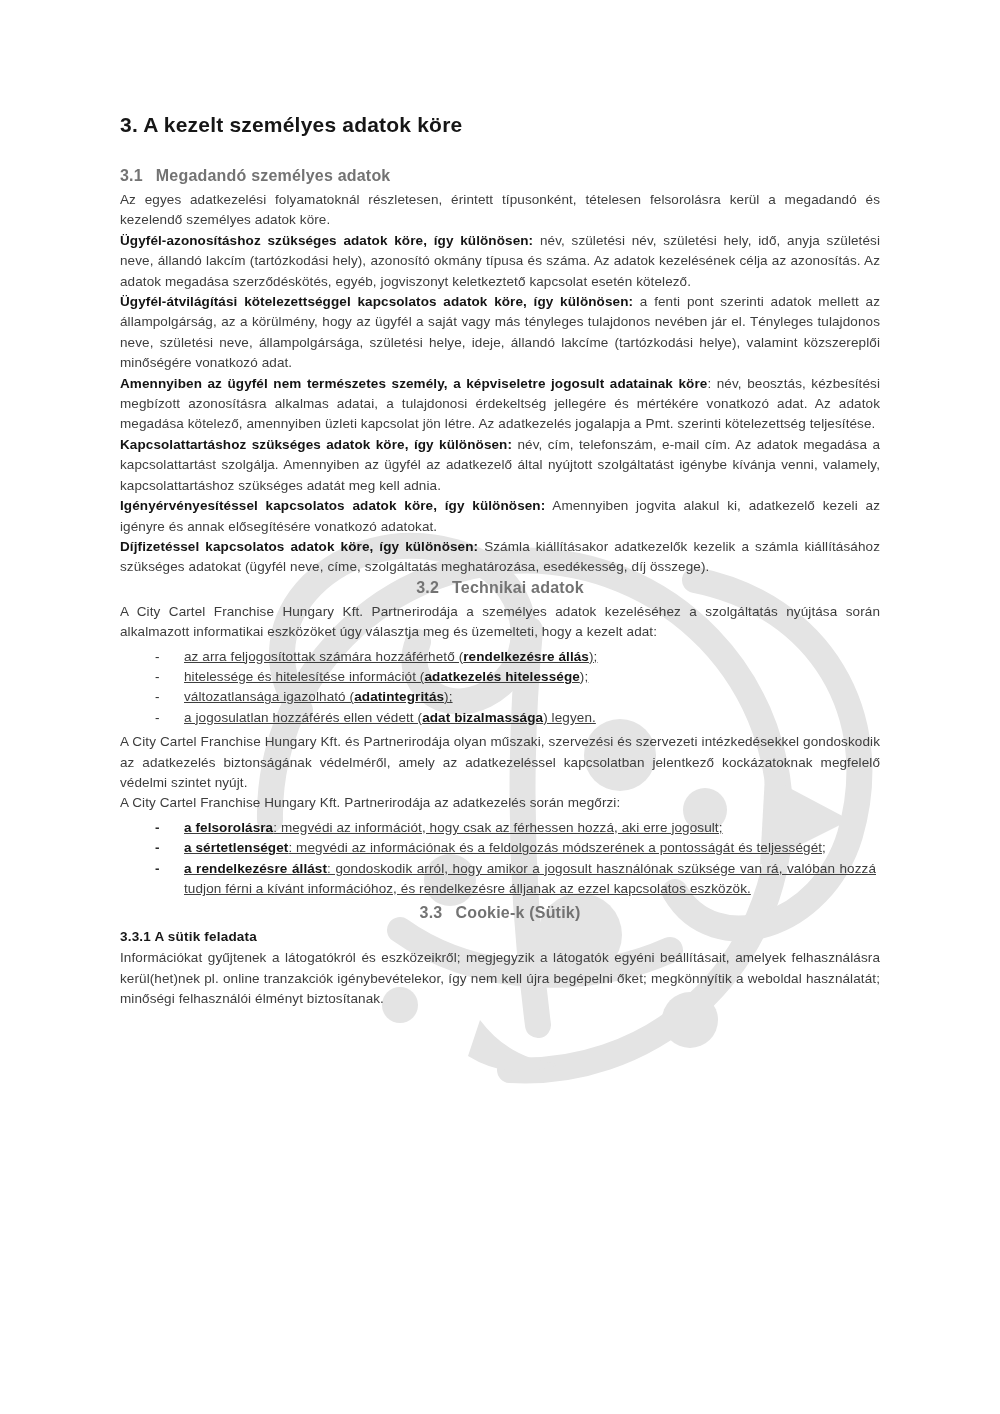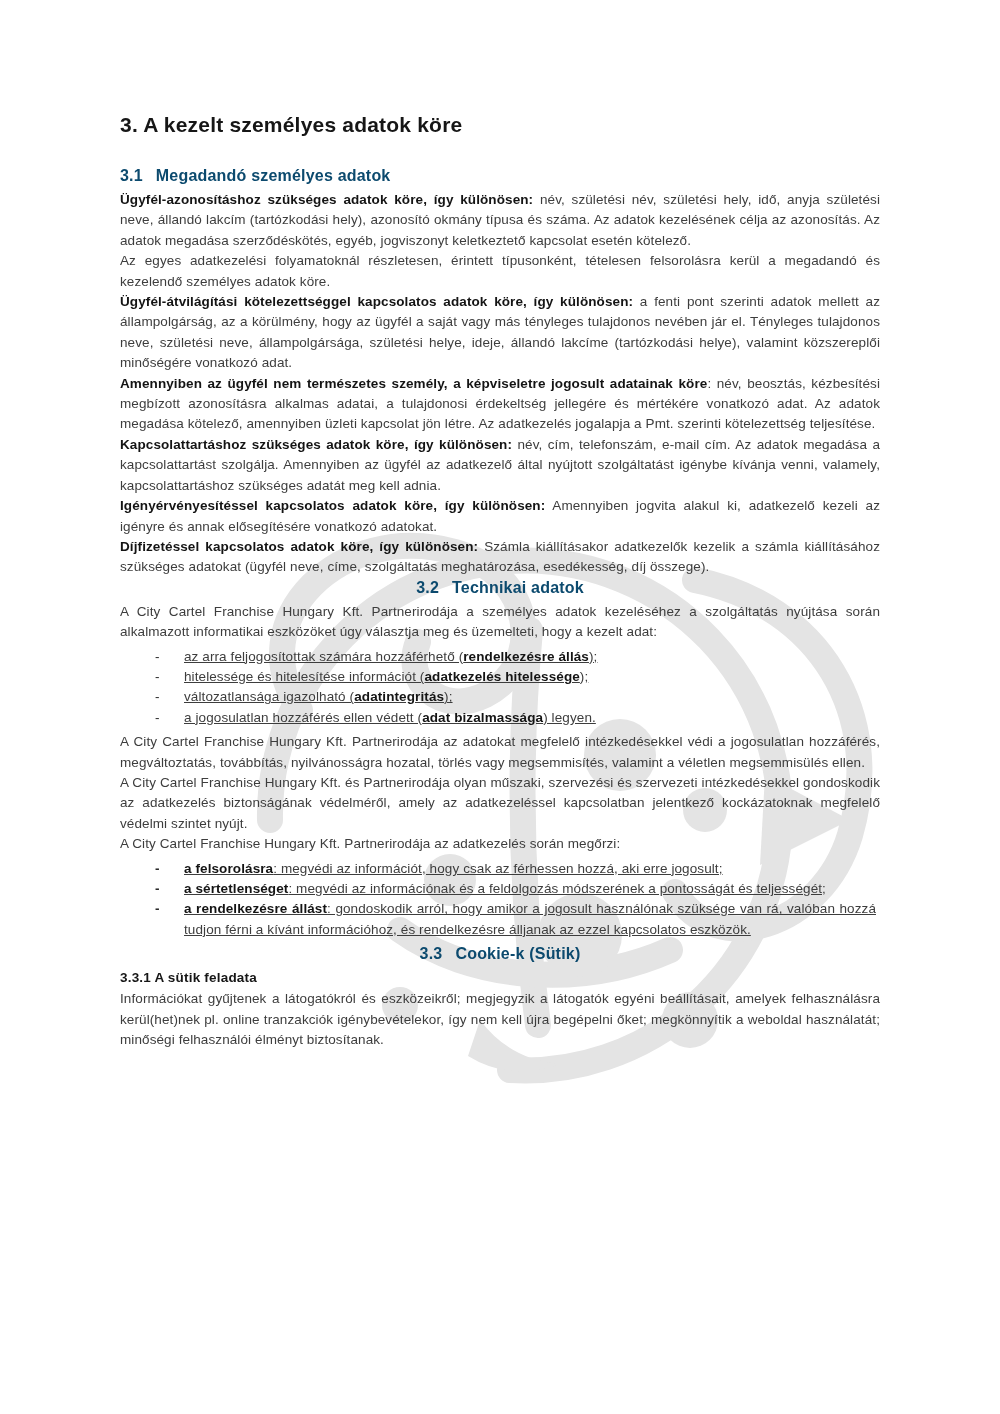--- a/index.html
+++ b/index.html
@@ -34,21 +34,21 @@
     line-height: 26px;
     font-weight: 800;
     color: #161616;
     letter-spacing: 0.2px;
   }
   h2.sec-heading {
     margin: 0 0 4px 0;
     font-size: 16px;
     line-height: 20px;
     font-weight: 800;
-    color: #0c4a6e;
+    color: #737373;
     letter-spacing: 0.2px;
   }
   h2.sec-heading .hnum { margin-right: 13px; }
   h3.sub-heading {
     margin: 0 0 2px 0;
     font-size: 13.5px;
     line-height: 19px;
     font-weight: 800;
     color: #161616;
     letter-spacing: 0.2px;
@@ -123,41 +123,40 @@
       </g>
     </svg>
   </div>
 
   <div class="content">
 
     <h1 class="doc-title">3. A kezelt személyes adatok köre</h1>
 
     <h2 class="sec-heading"><span class="hnum">3.1</span><span class="hlabel">Megadandó személyes adatok</span></h2>
 
+    <p class="body">Az egyes adatkezelési folyamatoknál részletesen, érintett típusonként, tételesen felsorolásra kerül a megadandó és kezelendő személyes adatok köre.</p>
+
     <p class="body gap-sm"><b>Ügyfél-azonosításhoz szükséges adatok köre, így különösen:</b><span> név, születési név, születési hely, idő, anyja születési neve, állandó lakcím (tartózkodási hely), azonosító okmány típusa és száma. Az adatok kezelésének célja az azonosítás. Az adatok megadása szerződéskötés, egyéb, jogviszonyt keletkeztető kapcsolat esetén kötelező.</span></p>
-
-    <p class="body">Az egyes adatkezelési folyamatoknál részletesen, érintett típusonként, tételesen felsorolásra kerül a megadandó és kezelendő személyes adatok köre.</p>
     <p class="body"><b>Ügyfél-átvilágítási kötelezettséggel kapcsolatos adatok köre, így különösen:</b><span> a fenti pont szerinti adatok mellett az állampolgárság, az a körülmény, hogy az ügyfél a saját vagy más tényleges tulajdonos nevében jár el. Tényleges tulajdonos neve, születési neve, állampolgársága, születési helye, ideje, állandó lakcíme (tartózkodási helye), valamint közszereplői minőségére vonatkozó adat.</span></p>
     <p class="body"><b>Amennyiben az ügyfél nem természetes személy, a képviseletre jogosult adatainak köre</b><span>:  név, beosztás, kézbesítési megbízott azonosításra alkalmas adatai, a tulajdonosi érdekeltség jellegére és mértékére vonatkozó adat. Az adatok megadása kötelező, amennyiben üzleti kapcsolat jön létre. Az adatkezelés jogalapja a Pmt. szerinti kötelezettség teljesítése.</span></p>
     <p class="body"><b>Kapcsolattartáshoz szükséges adatok köre, így különösen:</b><span> név, cím, telefonszám, e-mail cím. Az adatok megadása a kapcsolattartást szolgálja. Amennyiben az ügyfél az adatkezelő által nyújtott szolgáltatást igénybe kívánja venni, valamely, kapcsolattartáshoz szükséges adatát meg kell adnia.</span></p>
     <p class="body"><b>Igényérvényesítéssel kapcsolatos adatok köre, így különösen:</b><span> Amennyiben jogvita alakul ki, adatkezelő kezeli az igényre és annak elősegítésére vonatkozó adatokat.</span></p>
     <p class="body"><b>Díjfizetéssel kapcsolatos adatok köre, így különösen:</b><span> Számla kiállításakor adatkezelők kezelik a számla kiállításához szükséges adatokat (ügyfél neve, címe, szolgáltatás meghatározása, esedékesség, díj összege).</span></p>
 
     <h2 class="sec-heading gap-md"><span class="hnum">3.2</span><span class="hlabel">Technikai adatok</span></h2>
 
     <p class="body">A City Cartel Franchise Hungary Kft. Partnerirodája a személyes adatok kezeléséhez a szolgáltatás nyújtása során alkalmazott informatikai eszközöket úgy választja meg és üzemelteti, hogy a kezelt adat:</p>
 
     <ul class="dash-list">
       <li><span>az arra feljogosítottak számára hozzáférhető (</span><b>rendelkezésre állás</b><span>);</span></li>
       <li><span>hitelessége és hitelesítése információt (</span><b>adatkezelés hitelessége</b><span>);</span></li>
       <li><span>változatlansága igazolható (</span><b>adatintegritás</b><span>);</span></li>
       <li><span>a jogosulatlan hozzáférés ellen védett (</span><b>adat bizalmassága</b><span>) legyen.</span></li>
     </ul>
 
-    <p class="body gap-sm">A City Cartel Franchise Hungary Kft. Partnerirodája az adatokat megfelelő intézkedésekkel védi a jogosulatlan hozzáférés, megváltoztatás, továbbítás, nyilvánosságra hozatal, törlés vagy megsemmisítés, valamint a véletlen megsemmisülés ellen.</p>
 
     <p class="body gap-sm">A City Cartel Franchise Hungary Kft. és Partnerirodája olyan műszaki, szervezési és szervezeti intézkedésekkel gondoskodik az adatkezelés biztonságának védelméről, amely az adatkezeléssel kapcsolatban jelentkező kockázatoknak megfelelő védelmi szintet nyújt.</p>
 
     <p class="body gap-sm">A City Cartel Franchise Hungary Kft. Partnerirodája az adatkezelés során megőrzi:</p>
 
     <ul class="dash-list lead-bold">
       <li><b>a felsorolásra</b><span>: megvédi az információt, hogy csak az férhessen hozzá, aki erre jogosult;</span></li>
       <li><b>a sértetlenséget</b><span>: megvédi  az információnak  és a feldolgozás  módszerének a pontosságát és teljességét;</span></li>
       <li><b>a rendelkezésre állást</b><span>: gondoskodik arról, hogy amikor a jogosult használónak szüksége van rá, valóban hozzá tudjon férni a kívánt információhoz, és rendelkezésre álljanak az ezzel kapcsolatos eszközök.</span></li>
     </ul>

